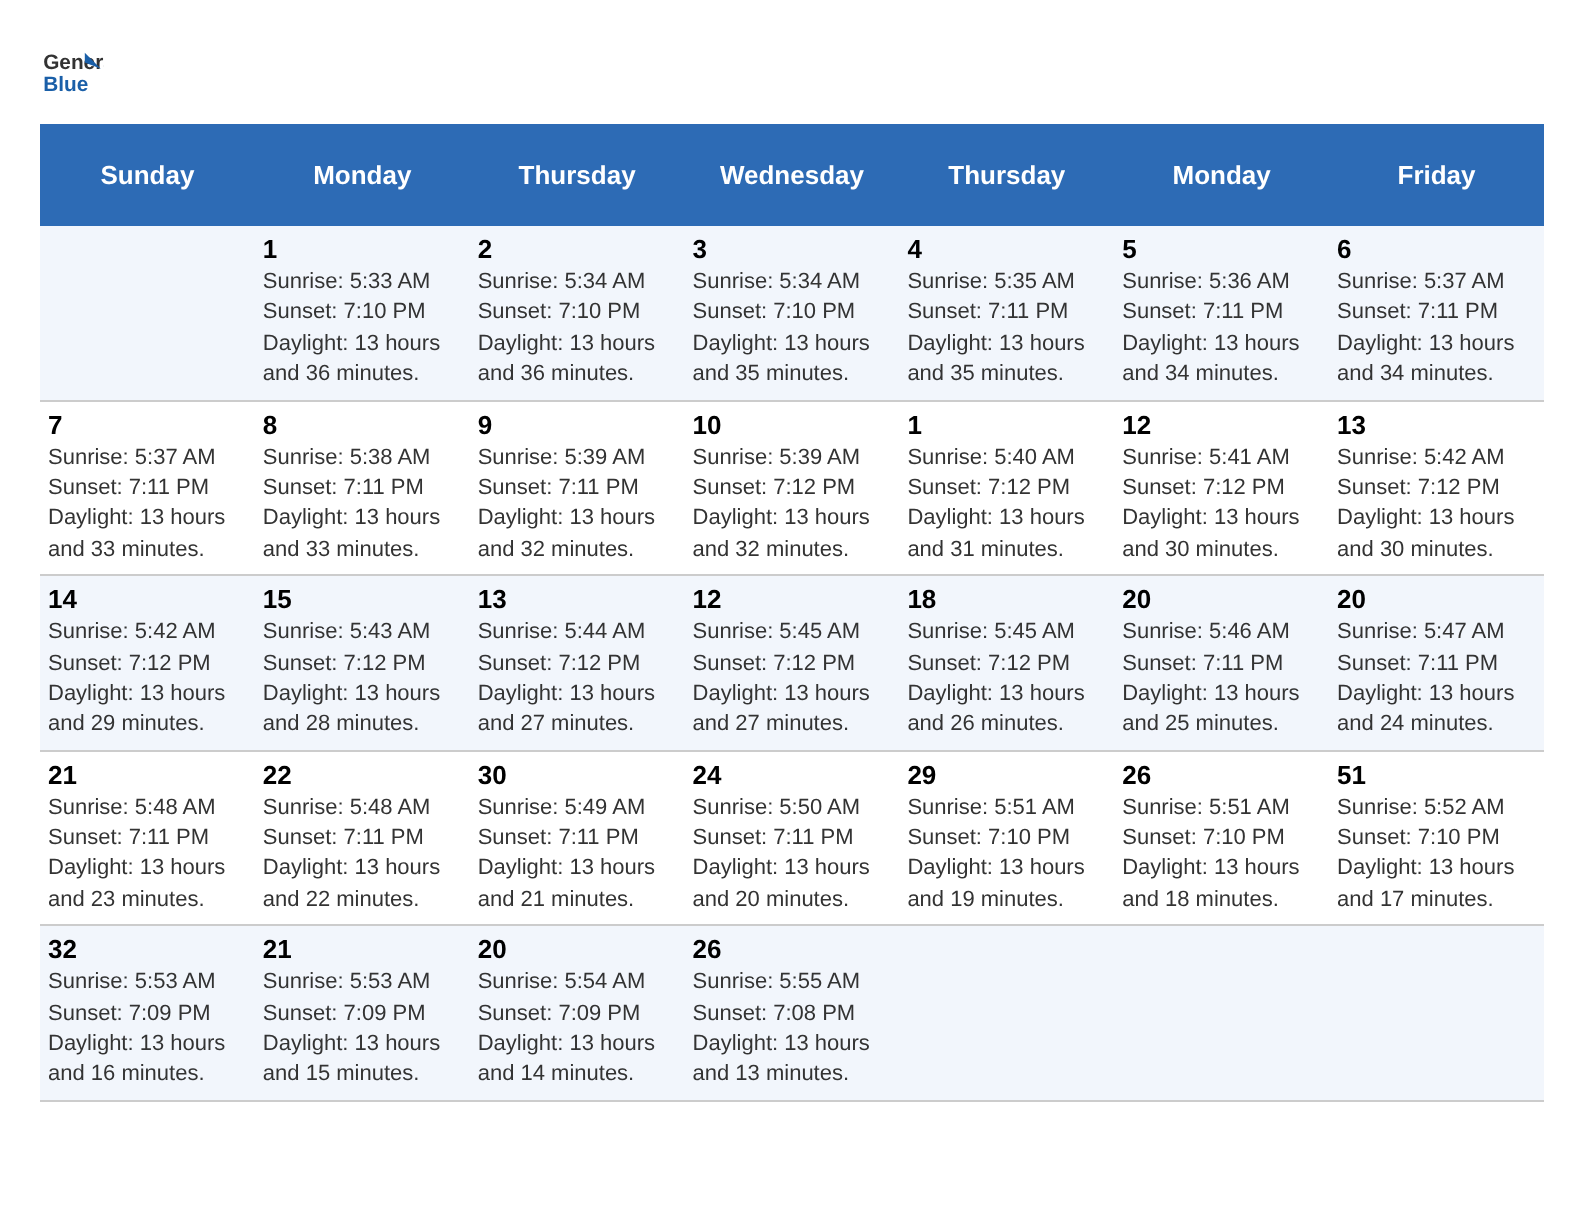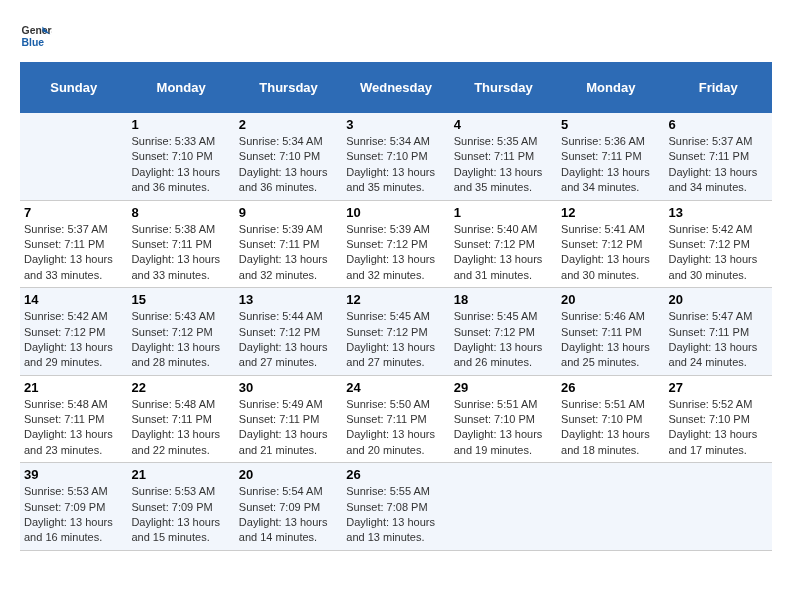--- a/index.html
+++ b/index.html
@@ -216,27 +216,27 @@
         </td>
         <td>
           <span class="day-num">29</span>
           <div class="day-info">Sunrise: 5:51 AM<br>Sunset: 7:10 PM<br>Daylight: 13 hours and 19 minutes.</div>
         </td>
         <td>
           <span class="day-num">26</span>
           <div class="day-info">Sunrise: 5:51 AM<br>Sunset: 7:10 PM<br>Daylight: 13 hours and 18 minutes.</div>
         </td>
         <td>
-          <span class="day-num">27</span>
+          <span class="day-num">51</span>
           <div class="day-info">Sunrise: 5:52 AM<br>Sunset: 7:10 PM<br>Daylight: 13 hours and 17 minutes.</div>
         </td>
       </tr>
       <tr>
         <td>
-          <span class="day-num">39</span>
+          <span class="day-num">32</span>
           <div class="day-info">Sunrise: 5:53 AM<br>Sunset: 7:09 PM<br>Daylight: 13 hours and 16 minutes.</div>
         </td>
         <td>
           <span class="day-num">21</span>
           <div class="day-info">Sunrise: 5:53 AM<br>Sunset: 7:09 PM<br>Daylight: 13 hours and 15 minutes.</div>
         </td>
         <td>
           <span class="day-num">20</span>
           <div class="day-info">Sunrise: 5:54 AM<br>Sunset: 7:09 PM<br>Daylight: 13 hours and 14 minutes.</div>
         </td>

